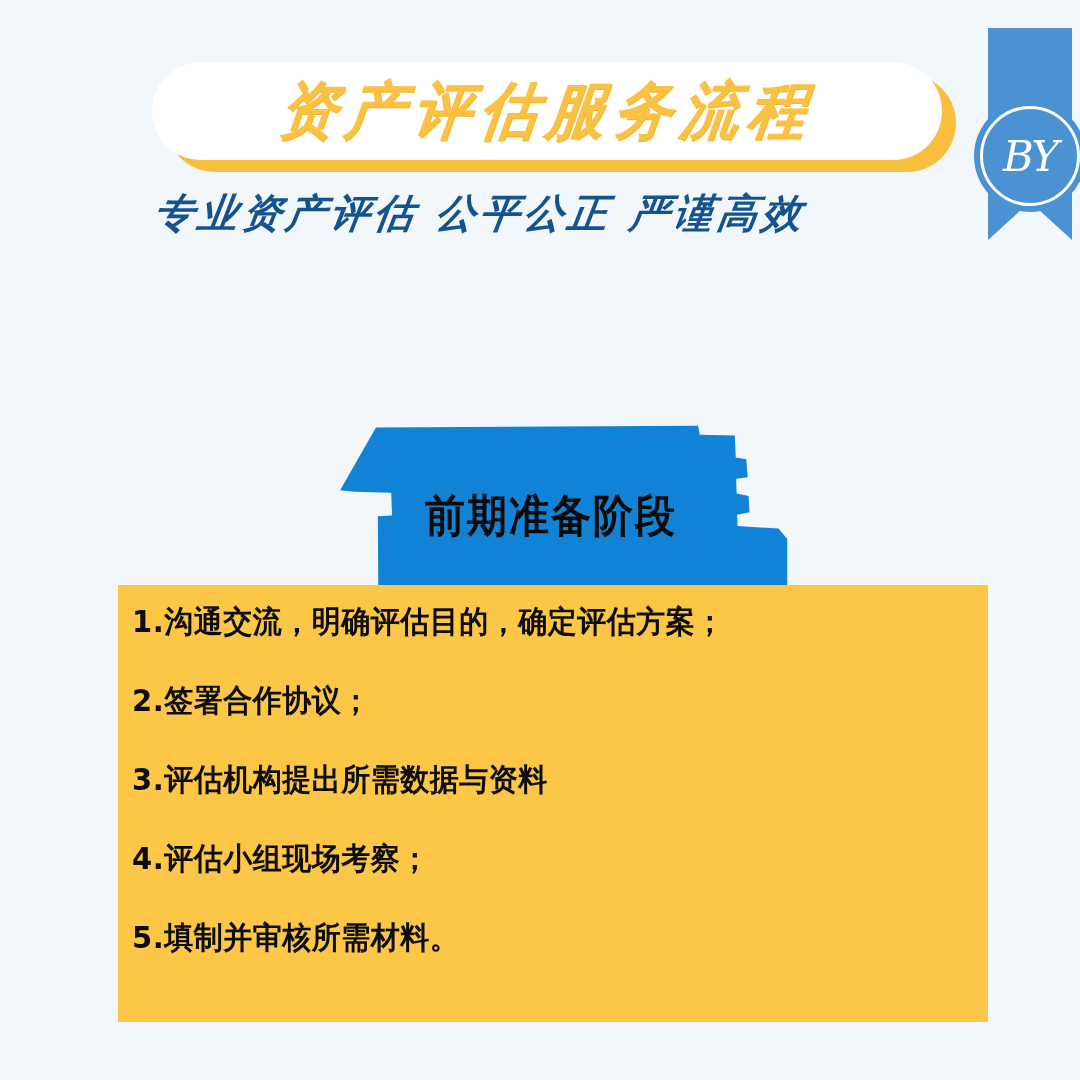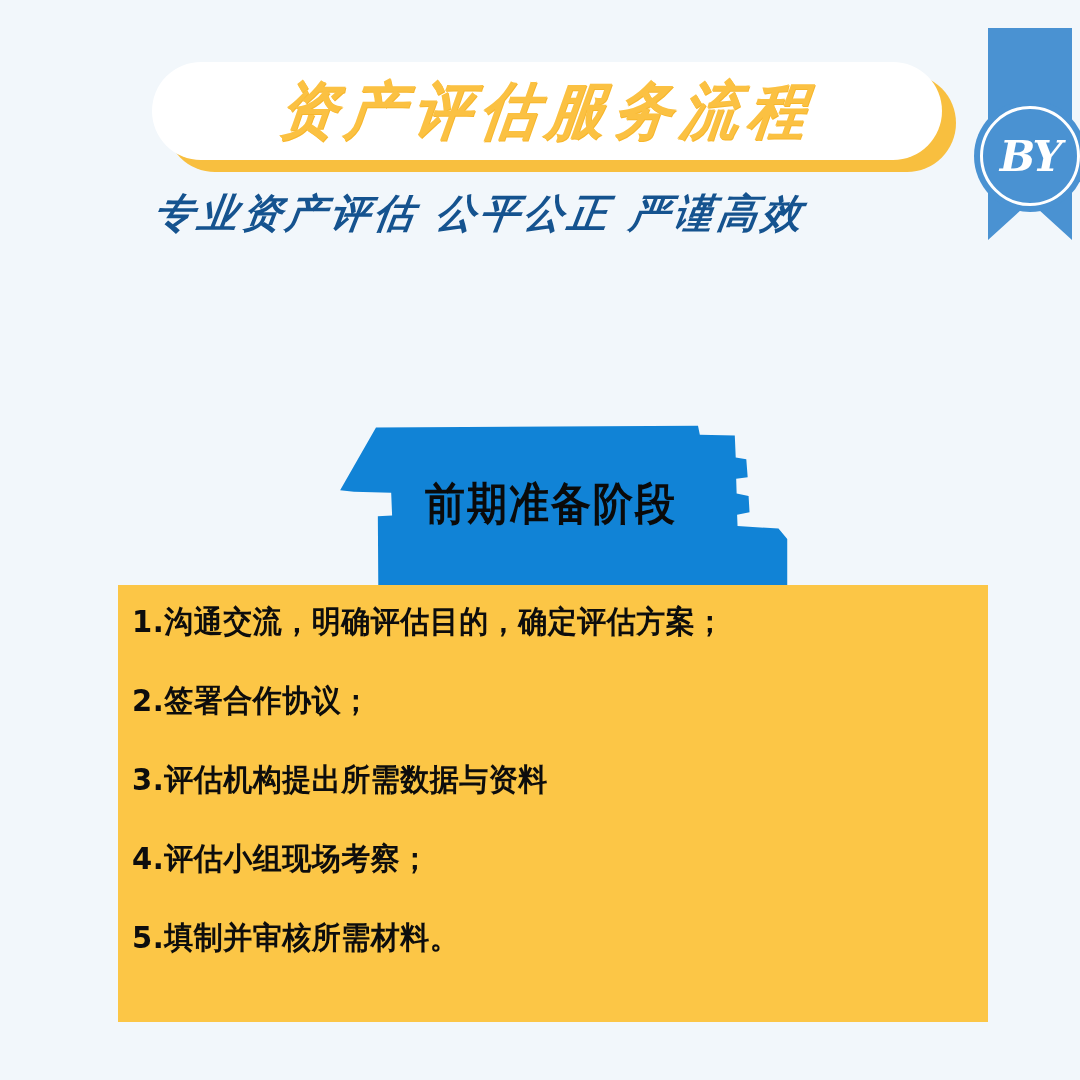--- a/index.html
+++ b/index.html
@@ -100,21 +100,21 @@
     left:6px; top:6px;
     width:100px; height:100px;
     border-radius:50%;
     border:3px solid #ffffff;
   }
 
   #badge-initials {
     position:relative;
     font-family:"DejaVu Serif","Liberation Serif",serif;
     font-size:42px;
-    font-weight:bold;
+    font-weight:normal;
     font-style:italic;
     color:#ffffff;
     letter-spacing:-2px;
     z-index:2;
   }
 
   
   #stage-banner {
     position:absolute;
     left:330px; top:425px;
@@ -131,21 +131,21 @@
       88.0% 6.5%, 88.2% 20.0%, 90.5% 21.0%, 90.8% 32.0%,
       88.3% 33.0%, 88.4% 42.0%, 91.0% 43.5%, 91.2% 53.5%,
       88.5% 55.0%, 88.6% 62.0%, 97.5% 63.5%, 99.4% 70.0%,
       99.4% 100%, 10.5% 100%, 10.4% 56.0%, 13.5% 55.5%,
       13.3% 41.5%,  5.2% 41.0%
     );
   }
 
   #stage-banner-label {
     position:absolute;
-    left:0; top:0;
+    left:0; top:12px;
     width:100%; height:100%;
     display:flex;
     align-items:center;
     justify-content:center;
     padding-right:18px;
     padding-bottom:6px;
   }
 
   #stage-banner-label span {
     font-family:"DejaVu Sans","Liberation Sans",sans-serif;

